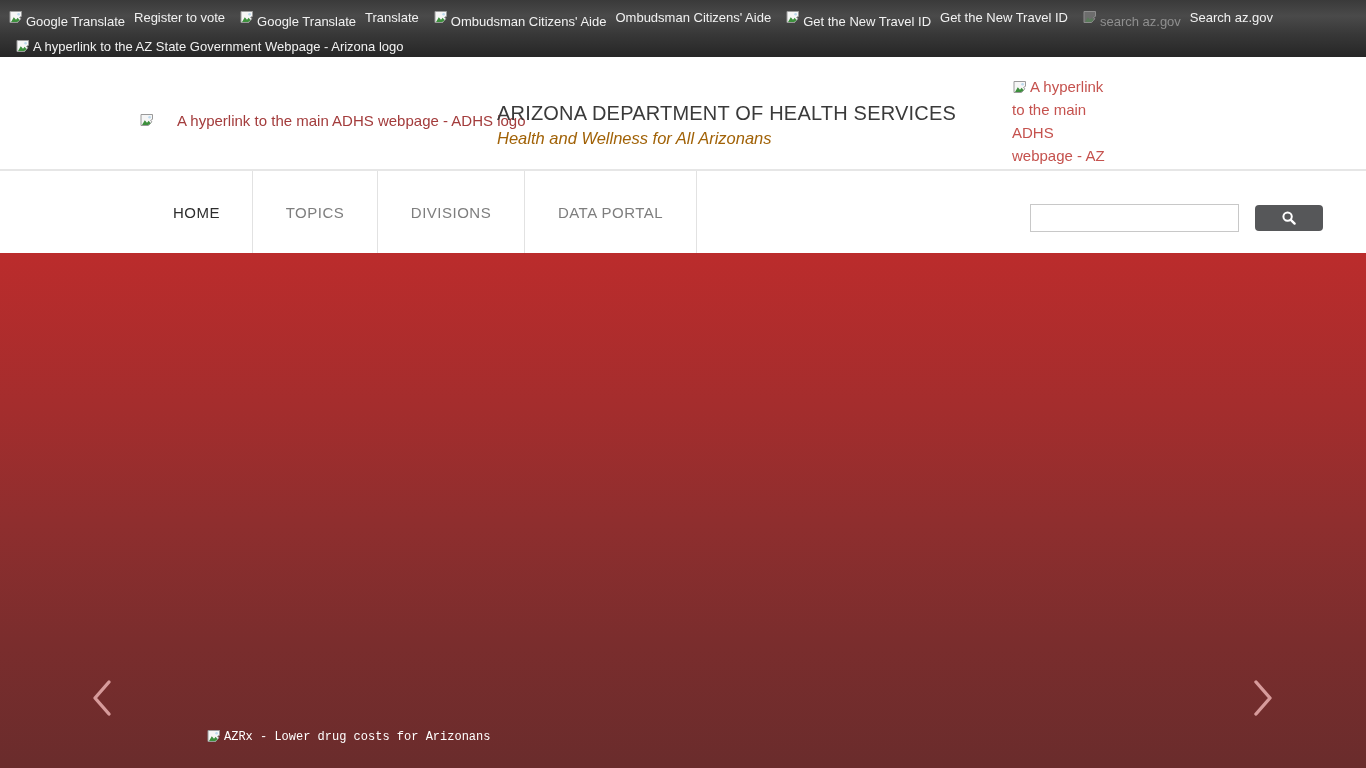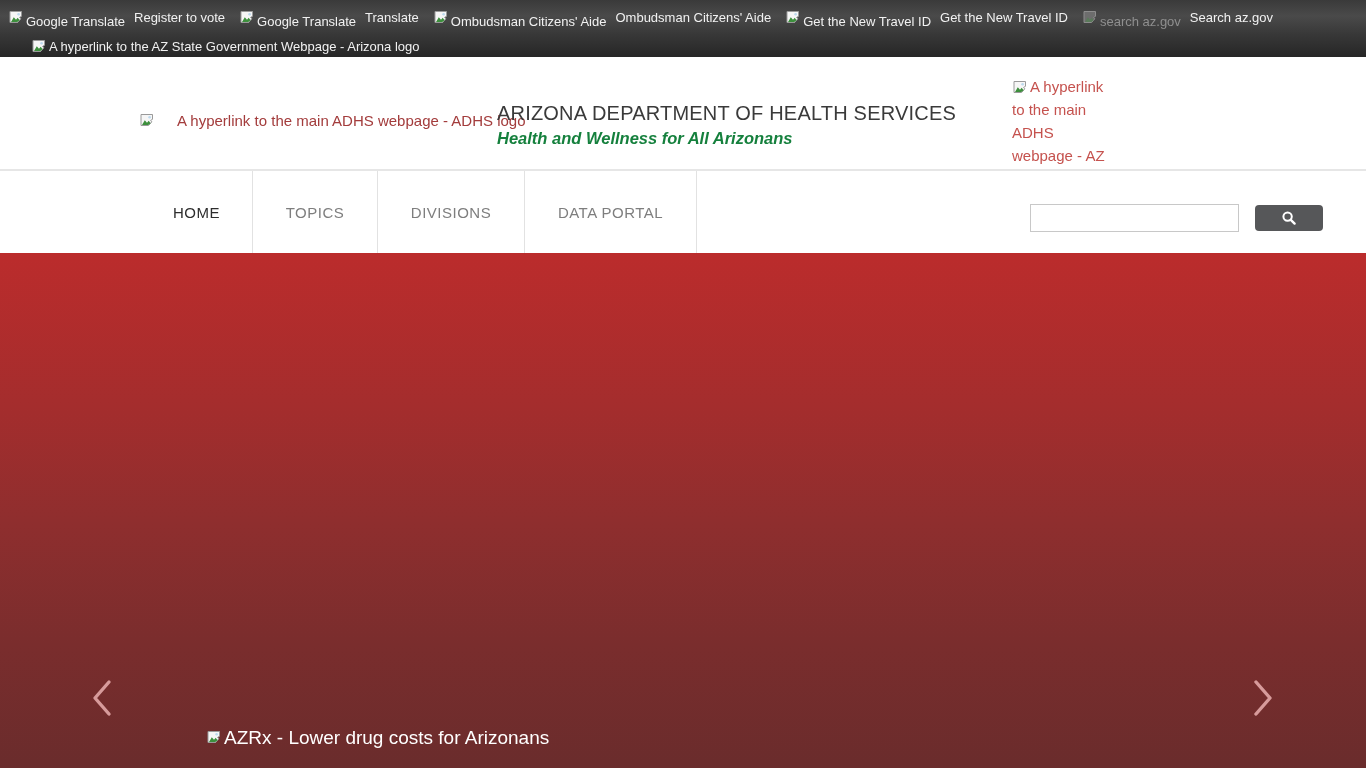--- a/index.html
+++ b/index.html
@@ -16,40 +16,40 @@
   .topbar-row1 {
     position: absolute; top: 6px; left: 8px; right: 8px;
     display: flex; align-items: center; gap: 14px;
     font-size: 13px; white-space: nowrap;
   }
   .topbar-link { display: inline-flex; align-items: center; cursor: pointer; color: #f1f1f1; }
   .topbar-link .alt-text { margin: 8px 9px 0 2px; }
   .topbar-link .link-label { }
   .topbar-link.muted .alt-text { color: #8f8f8f; }
   .topbar-row2 {
-    position: absolute; top: 37px; left: 31px;
+    position: absolute; top: 37px; left: 15px;
     display: inline-flex; align-items: center;
     font-size: 13px; color: #f1f1f1; cursor: pointer;
   }
   .topbar-row2 .alt-text { margin-left: 2px; }
   .broken-img { display: inline-block; flex: 0 0 auto; position: relative; top: 1px; }
 
   
   .site-header { height: 112px; background: #ffffff; position: relative; }
   .adhs-logo-link {
     position: absolute; left: 139px; top: 54px;
     display: inline-flex; align-items: center;
     color: #a33c3c; font-size: 15px; cursor: pointer; white-space: nowrap; gap: 20px;
   }
   .adhs-logo-link .alt-text { margin-left: 2px; }
   .title-block { position: absolute; left: 497px; top: 45px; }
   .site-title {
     font-size: 20px; font-weight: 400; color: #3a3a3a; letter-spacing: 0.2px; white-space: nowrap;
   }
-  .site-tagline { font-style: italic; font-size: 16.5px; color: #15803d; margin-top: 4px; font-weight: bold; }
+  .site-tagline { font-style: italic; font-size: 16.5px; color: #a16207; margin-top: 4px; }
   .az-logo-link {
     position: absolute; left: 1012px; top: 18px; width: 106px;
     color: #c5524e; font-size: 15px; line-height: 23px; cursor: pointer;
   }
   .az-logo-link .broken-img { margin-right: 2px; top: 3px; }
 
   
   .main-nav {
     height: 84px; background: #ffffff; border-top: 2px solid #e6e6e6; position: relative;
   }
@@ -82,21 +82,21 @@
   .carousel-arrow {
     position: absolute; top: 672px; width: 36px; height: 44px;
     display: flex; align-items: center; justify-content: center;
     background: transparent; border: none; cursor: pointer;
   }
   .carousel-arrow.prev { left: 84px; }
   .carousel-arrow.next { left: 1245px; }
   .hero-caption {
     position: absolute; left: 206px; top: 727px;
     display: inline-flex; align-items: center;
-    color: #ffffff; font-size: 19px; white-space: nowrap;
+    color: #ffffff; font-size: 12px; white-space: nowrap; font-family: Liberation Mono, monospace;
   }
   .hero-caption .alt-text { margin-left: 2px; }
 </style>
 </head>
 <body>
 
 <div class="topbar">
   <div class="topbar-row1">
 
     <span class="topbar-link">

